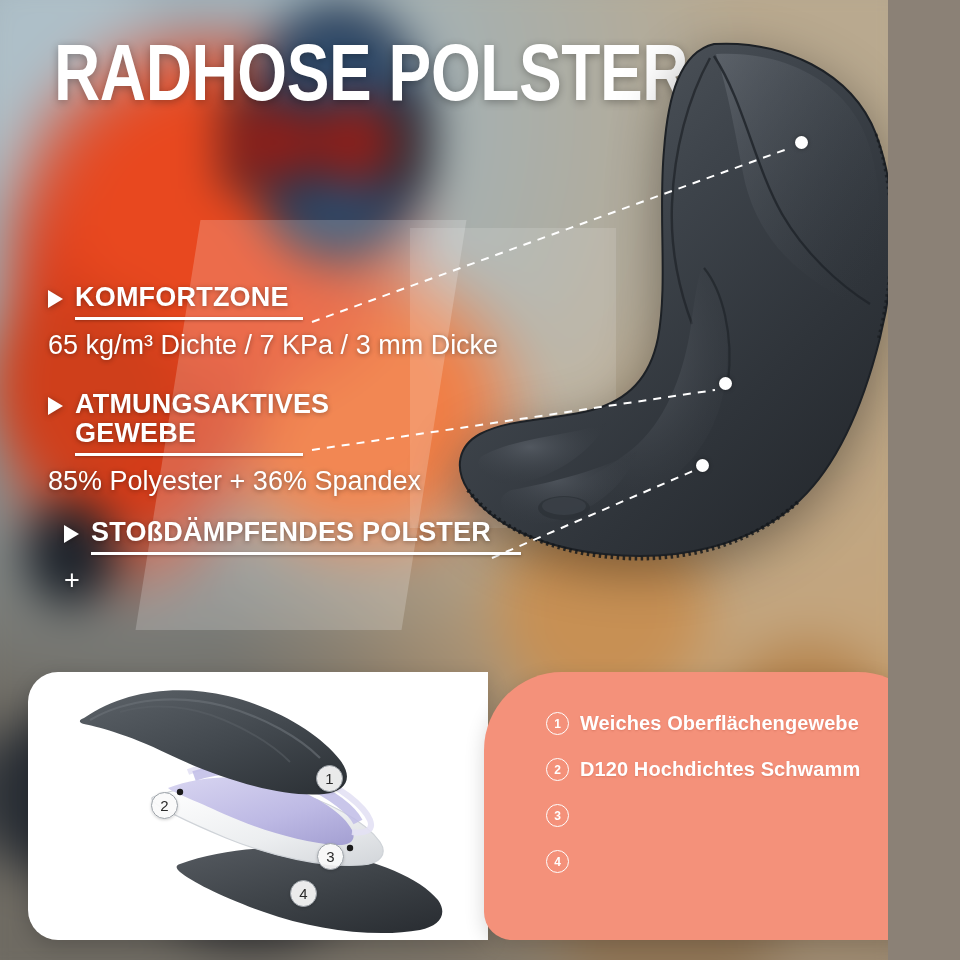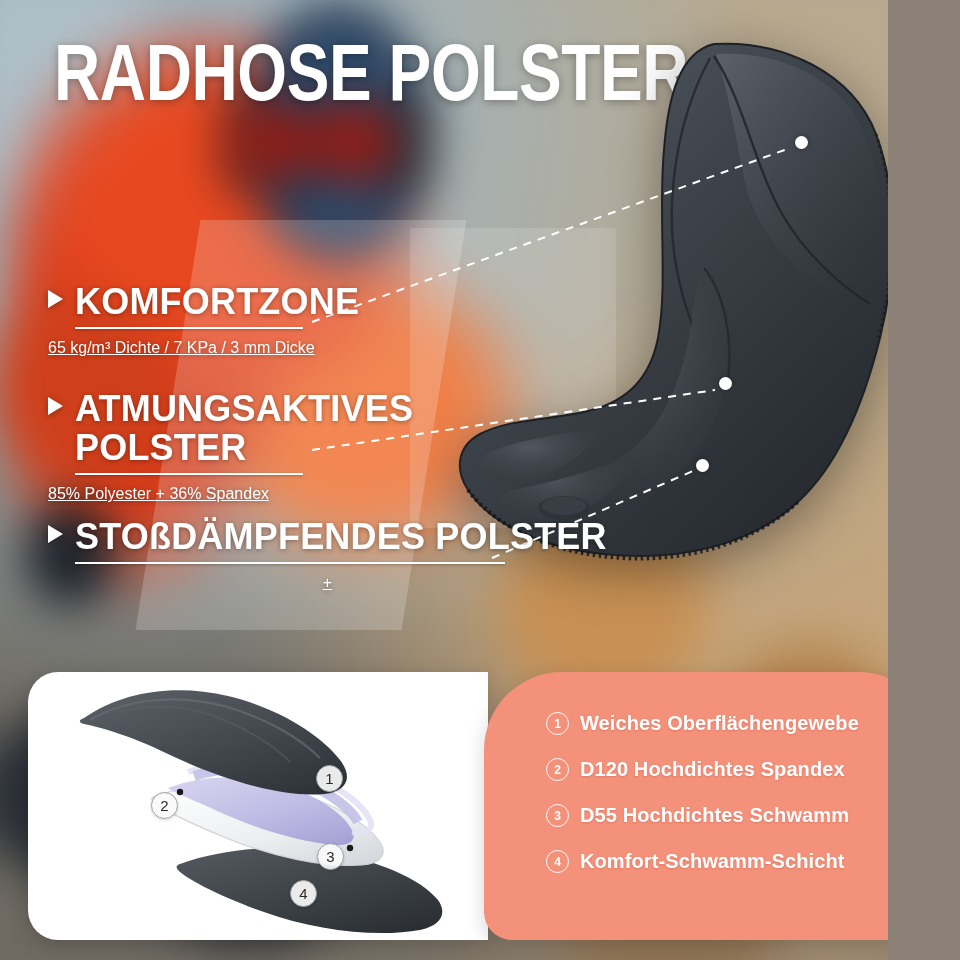--- a/index.html
+++ b/index.html
@@ -103,41 +103,40 @@
   .tri {
     width:0; height:0; flex:0 0 auto;
     border-left:15px solid #ffffff;
     border-top:9px solid transparent;
     border-bottom:9px solid transparent;
     margin-top:7px;
     filter:drop-shadow(0 1px 3px rgba(0,0,0,.35));
   }
   .feat-title {
     font-weight:bold;
-    font-size:36px;
+    font-size:27px;
     line-height:1.08;
     letter-spacing:0.2px;
     text-shadow:0 1px 5px rgba(0,0,0,.35);
   }
   .rule {
     height:2.5px; background:#ffffff; margin-top:5px;
     box-shadow:0 1px 3px rgba(0,0,0,.3);
   }
   .feat-sub {
-    font-size:16px; line-height:1.32; margin-top:8px;
+    font-size:27px; line-height:1.32; margin-top:8px;
     color:#ffffff; white-space:nowrap;
     text-shadow:0 1px 5px rgba(0,0,0,.4);
-    text-decoration:underline;
   }
 
   #feature-1 { left:48px; top:283px; }
   #feature-1 .rule { width:228px; margin-left:27px; }
   #feature-2 { left:48px; top:390px; }
   #feature-2 .rule { width:228px; margin-left:27px; }
-  #feature-3 { left:48px; top:518px;text-align:center; }
+  #feature-3 { left:64px; top:518px; }
   #feature-3 .rule { width:430px; margin-left:27px; }
 
   
   .hero { position:absolute; left:452px; top:38px; width:470px; height:560px; }
   .hero svg { width:100%; height:100%; display:block;
     filter:drop-shadow(0 14px 26px rgba(0,0,0,0.38)); }
 
   .dot {
     position:absolute; width:13px; height:13px; border-radius:50%;
     background:#ffffff; box-shadow:0 0 4px rgba(0,0,0,.35);
@@ -299,21 +298,21 @@
     <div class="feat-sub">
       <span>65 kg/m³ Dichte / 7 KPa / 3 mm Dicke</span>
     </div>
   </div>
 
   <div class="feature" id="feature-2">
     <div class="feat-head">
       <span class="tri"></span>
       <span class="feat-title">
         <span>ATMUNGSAKTIVES</span><br>
-        <span>POLSTER</span>
+        <span>GEWEBE</span>
       </span>
     </div>
     <div class="rule"></div>
     <div class="feat-sub">
       <span>85% Polyester + 36% Spandex</span>
     </div>
   </div>
 
   <div class="feature" id="feature-3">
     <div class="feat-head">
@@ -382,25 +381,23 @@
   <div class="layer-num" id="layer-num-3">3</div>
   <div class="layer-num" id="layer-num-4">4</div>
 
   <div class="panel-coral">
     <div class="legend-row">
       <span class="legend-circle">1</span>
       <span class="legend-text">Weiches Oberflächengewebe</span>
     </div>
     <div class="legend-row">
       <span class="legend-circle">2</span>
-      <span class="legend-text">D120 Hochdichtes Spandex</span>
+      <span class="legend-text">D120 Hochdichtes Schwamm</span>
     </div>
     <div class="legend-row">
       <span class="legend-circle">3</span>
-      <span class="legend-text">D55 Hochdichtes Schwamm</span>
     </div>
     <div class="legend-row">
       <span class="legend-circle">4</span>
-      <span class="legend-text">Komfort-Schwamm-Schicht</span>
     </div>
   </div>
 
 </div>
 
 </body></html>

